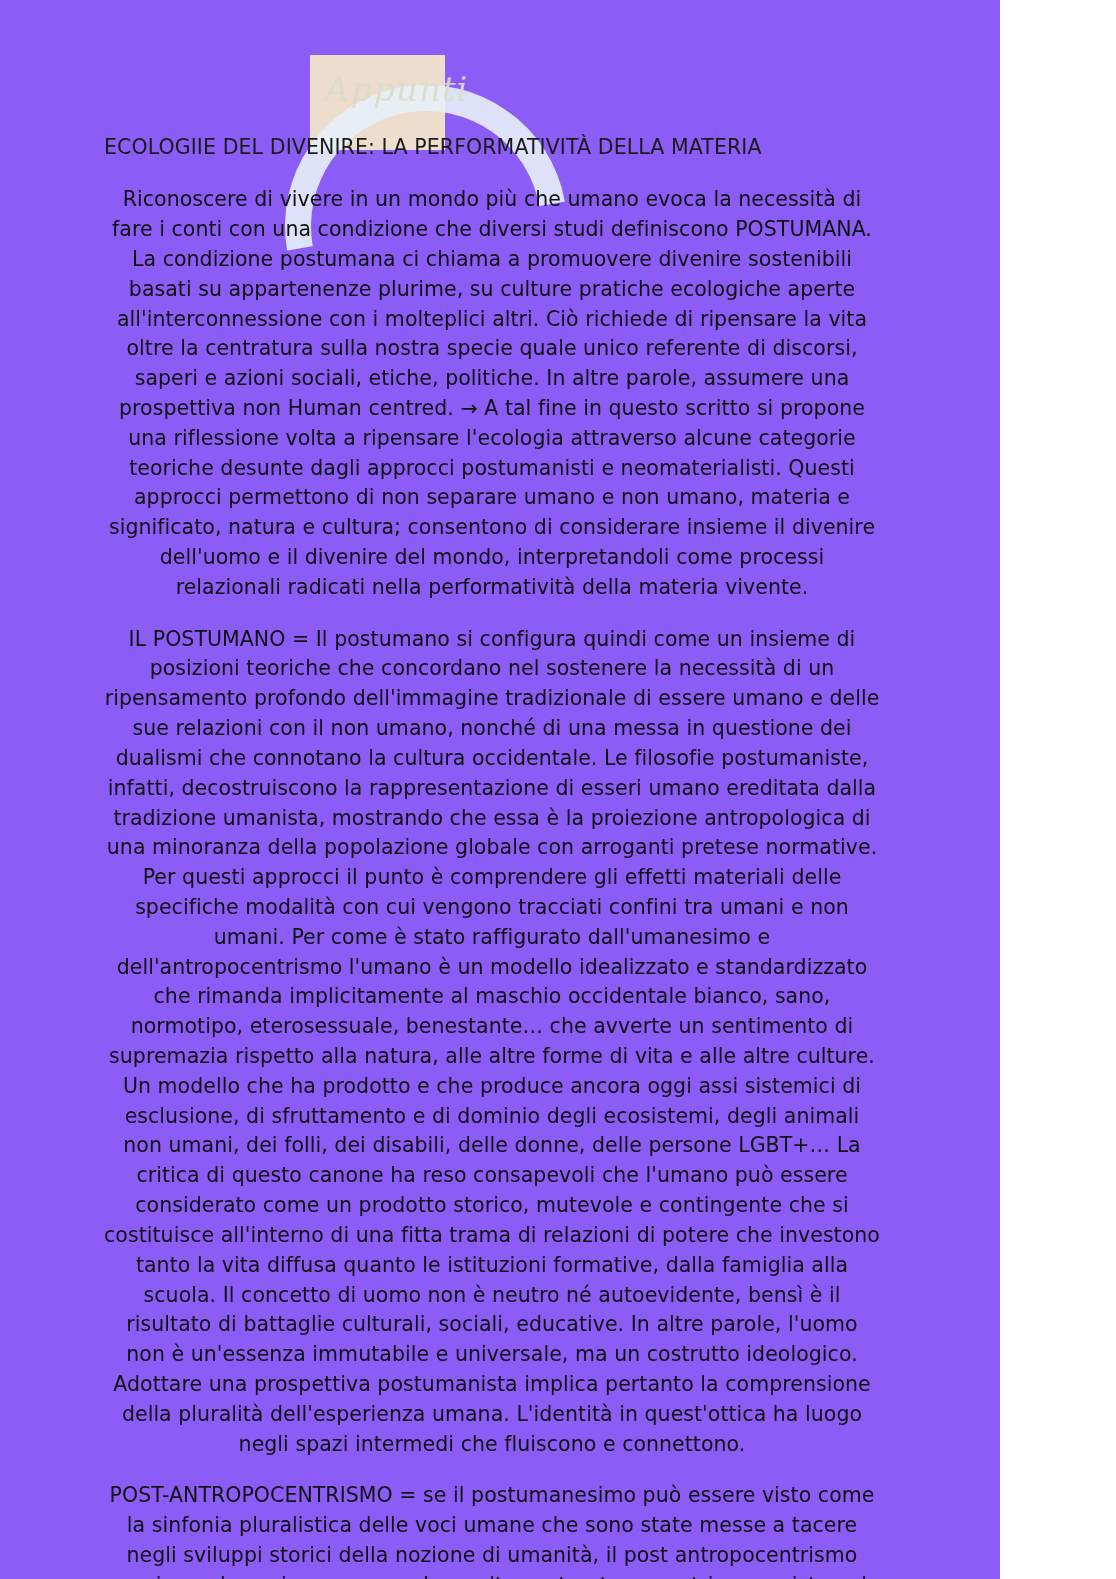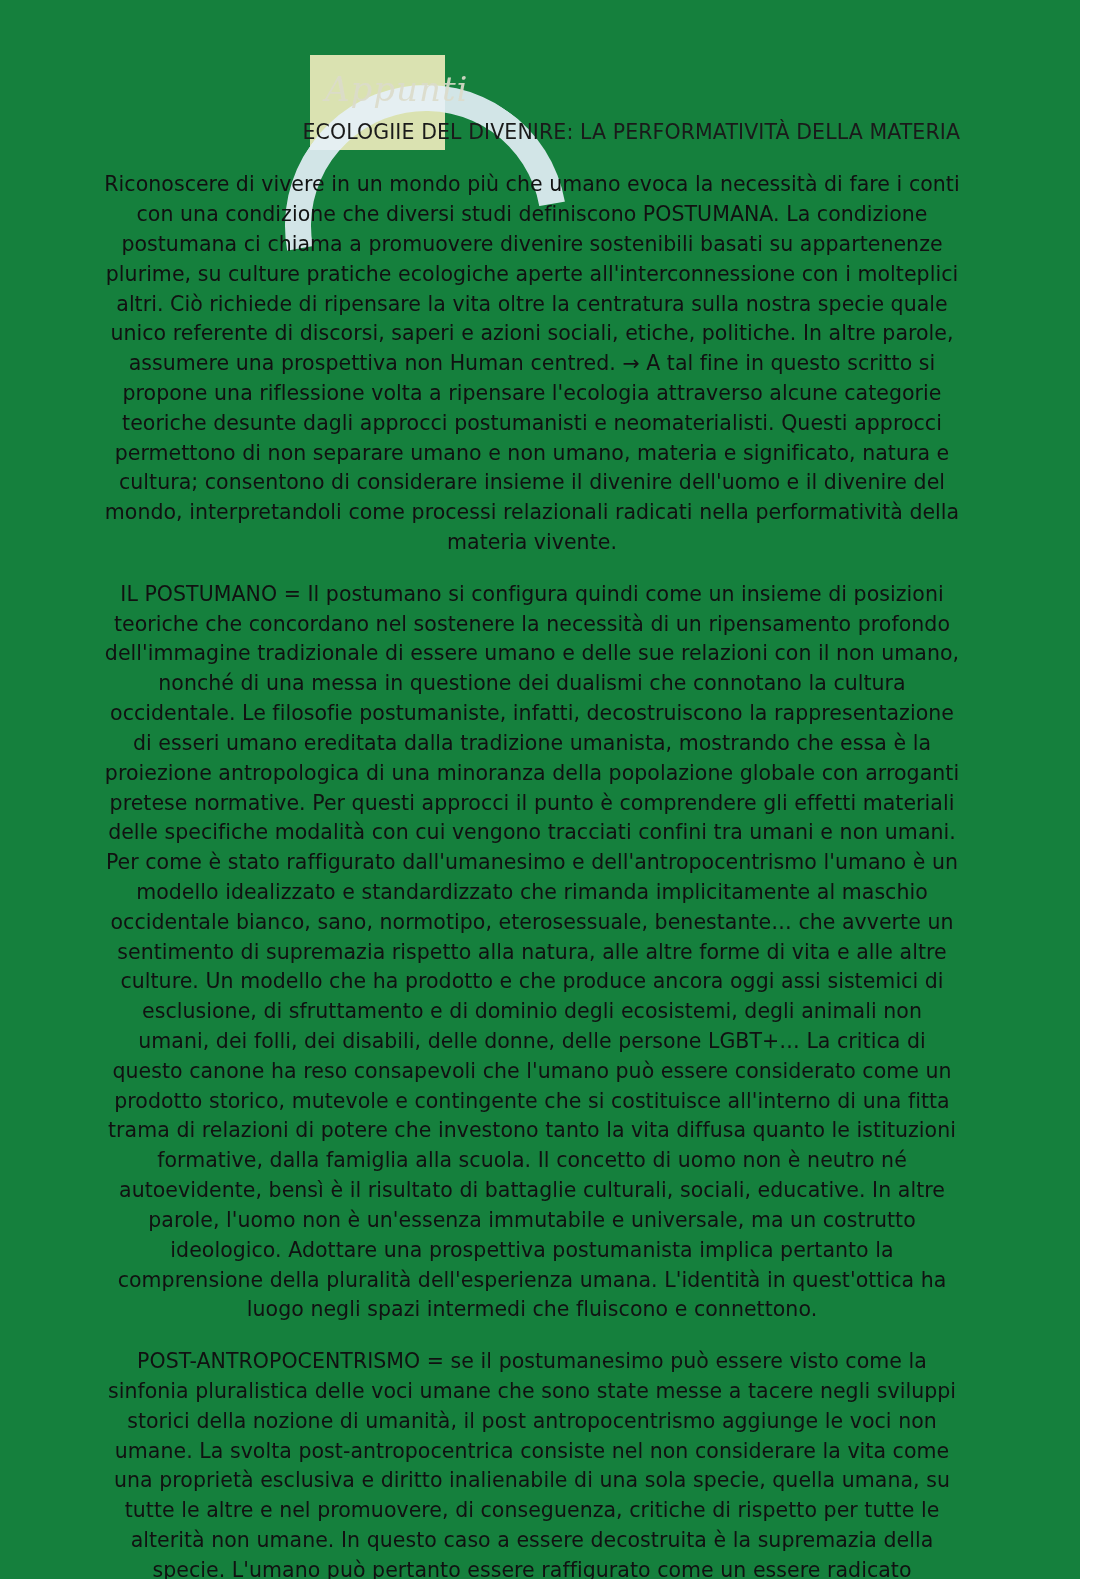--- a/index.html
+++ b/index.html
@@ -5,23 +5,23 @@
   html, body {
     margin: 0;
     padding: 0;
     background: #ffffff;
   }
   body {
     font-family: "DejaVu Sans", sans-serif;
   }
   .page {
     position: relative;
-    width: 1080px;
+    width: 1000px;
     height: 1579px;
-    background: #15803d;
+    background: #8b5cf6;
     overflow: hidden;
   }
   
   .watermark {
     position: absolute;
     left: 70px;
     top: 55px;
     width: 420px;
     height: 360px;
     pointer-events: none;
@@ -73,23 +73,22 @@
   }
   .content {
     position: relative;
     z-index: 2;
     padding: 118px 120px 0 104px;
   }
   .doc-title {
     font-size: 20.5px;
     line-height: 1.38;
     color: #1a1a1a;
-    margin: 0 0 24px 0;
+    margin: 15px 0 24px 0;
     letter-spacing: 0.1px;
-    text-align: right;
   }
   p.para {
     font-size: 20.5px;
     line-height: 1.455;
     color: #111111;
     margin: 0 0 22px 0;
     text-align: center;
     letter-spacing: 0.05px;
   }
   p.para:last-child { margin-bottom: 0; }

